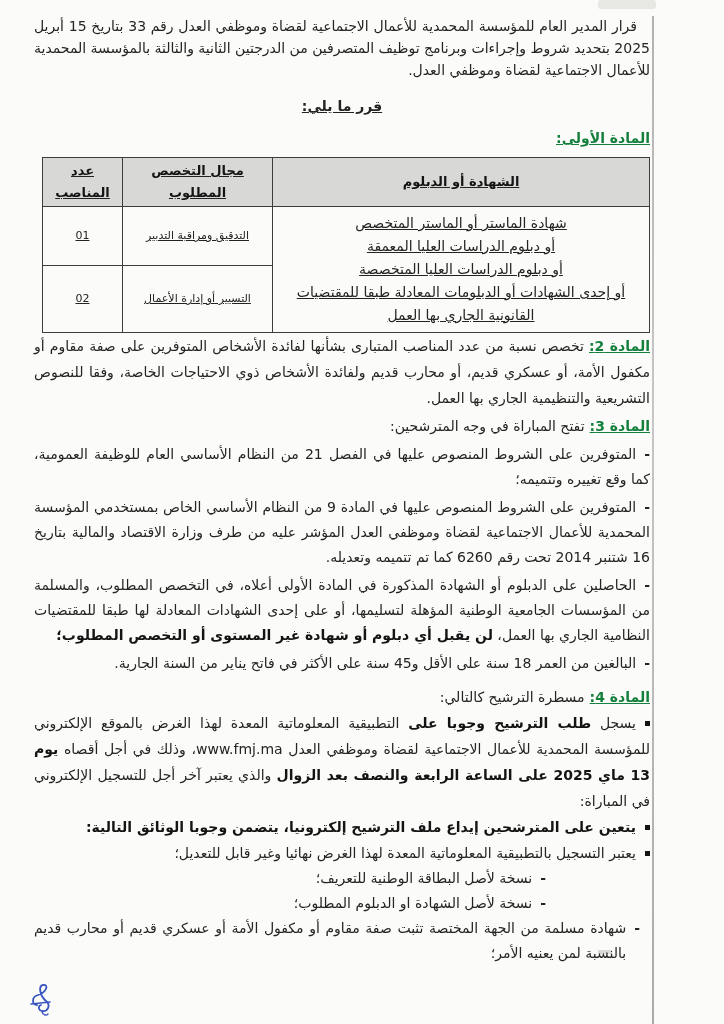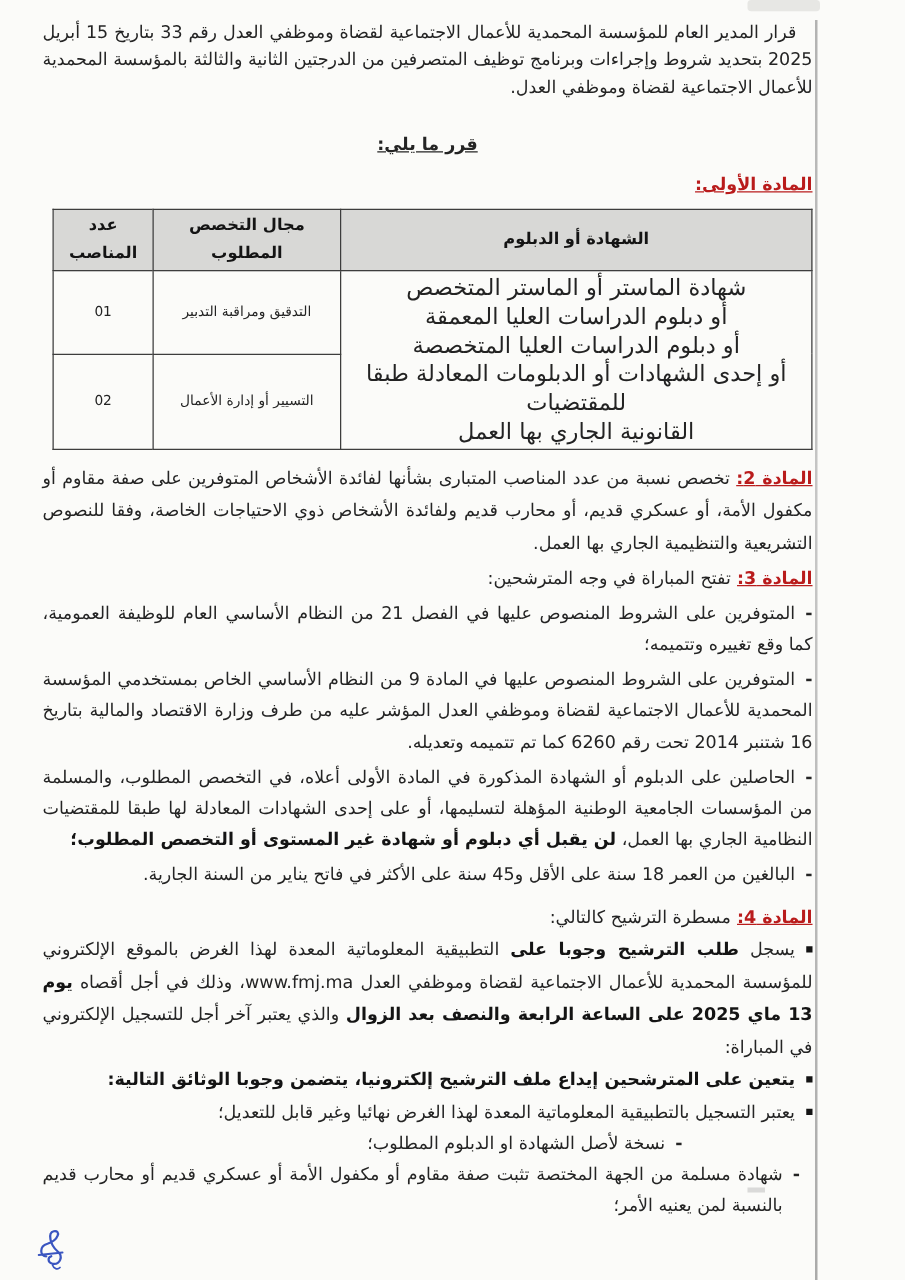--- a/index.html
+++ b/index.html
@@ -17,51 +17,51 @@
   .corner-smudge{position:absolute;left:598px;top:0;width:58px;height:9px;background:#d7d7d4;opacity:.55;border-radius:3px;}
   .mid-smudge{position:absolute;left:598px;top:950px;width:14px;height:4px;background:#b9b9b9;opacity:.5;}
   .content{
     position:absolute;top:12px;right:74px;width:616px;
     direction:rtl;text-align:justify;
     font-size:14px;line-height:22px;color:#242424;
   }
   p{margin:0;}
   .intro-p{line-height:22px;}
   .decision-p{margin-top:3px;text-indent:13px;}
-  .decree-heading{margin-top:24px;margin-bottom:6px;text-align:center;}
+  .decree-heading{margin-top:14px;margin-bottom:6px;text-align:center;}
   .decree-heading span{font-weight:bold;text-decoration:underline;}
-  .art-title{font-weight:bold;text-decoration:underline;margin-left:5px;color:#b91c1c;}
+  .art-title{font-weight:bold;text-decoration:underline;margin-left:5px;color:#15803d;}
   .art-title-block{margin-top:10px;}
   .art1-body{text-indent:14px;line-height:22px;}
   .bold{font-weight:bold;color:#141414;}
   .mid{line-height:26px;}
   .list-item{line-height:25px;margin-top:3px;}
   .dash{margin-left:8px;font-weight:bold;}
   .sq{
     display:inline-block;width:5px;height:5px;background:#141414;
     margin-left:9px;vertical-align:2px;
   }
   .doc-item{line-height:25px;padding-right:104px;}
   .doc-item-wide{line-height:25px;display:flex;padding-right:10px;}
   .doc-item-wide .dash{flex:0 0 auto;}
   .url{direction:ltr;unicode-bidi:isolate;}
   
   .rec-table{
-    border-collapse:collapse;margin-top:8px;margin-bottom:10px;
+    border-collapse:collapse;margin-top:8px;
     width:588px;table-layout:fixed;
-    font-size:12.5px;color:#232323;
+    font-size:12.5px;color:#232323;text-decoration:underline;
   }
   .rec-table th,.rec-table td{border:1.6px solid #3d3d3d;padding:2px 4px;text-align:center;}
   .rec-table th{
     background:#d8d8d6;font-weight:bold;font-size:13px;color:#141414;height:30px;
   }
   .col-diploma{width:377px;}
   .col-spec{width:150px;}
   .col-pos{width:80px;}
-  .diploma-cell{vertical-align:middle;font-size:18px;line-height:23px;}
+  .diploma-cell{vertical-align:middle;font-size:14px;line-height:23px;}
   .spec-cell,.pos-cell{white-space:nowrap;font-size:11px;vertical-align:middle;}
   .row-1 td{height:54px;}
   .row-2 td{height:62px;}
   .paraph{position:absolute;left:26px;top:978px;width:38px;height:42px;}
 </style>
 </head>
 <body>
 
 <div class="page-edge-line"></div>
 <div class="corner-smudge"></div>
@@ -141,20 +141,23 @@
 
   <p class="mid">
     <span class="sq"></span><span class="bold">يتعين على المترشحين إيداع ملف الترشيح إلكترونيا، يتضمن وجوبا الوثائق التالية:</span>
   </p>
 
   <p class="mid">
     <span class="sq"></span><span>يعتبر التسجيل بالتطبيقية المعلوماتية المعدة لهذا الغرض نهائيا وغير قابل للتعديل؛</span>
   </p>
 
   <p class="doc-item">
+    <span class="dash">-</span><span>نسخة لأصل البطاقة الوطنية للتعريف؛</span>
+  </p>
+  <p class="doc-item">
     <span class="dash">-</span><span>نسخة لأصل الشهادة او الدبلوم المطلوب؛</span>
   </p>
   <div class="doc-item-wide">
     <span class="dash">-</span>
     <span>شهادة مسلمة من الجهة المختصة تثبت صفة مقاوم أو مكفول الأمة أو عسكري قديم أو محارب قديم بالنسبة لمن يعنيه الأمر؛</span>
   </div>
 
 </div>
 
 <svg class="paraph" viewBox="0 0 38 42">

